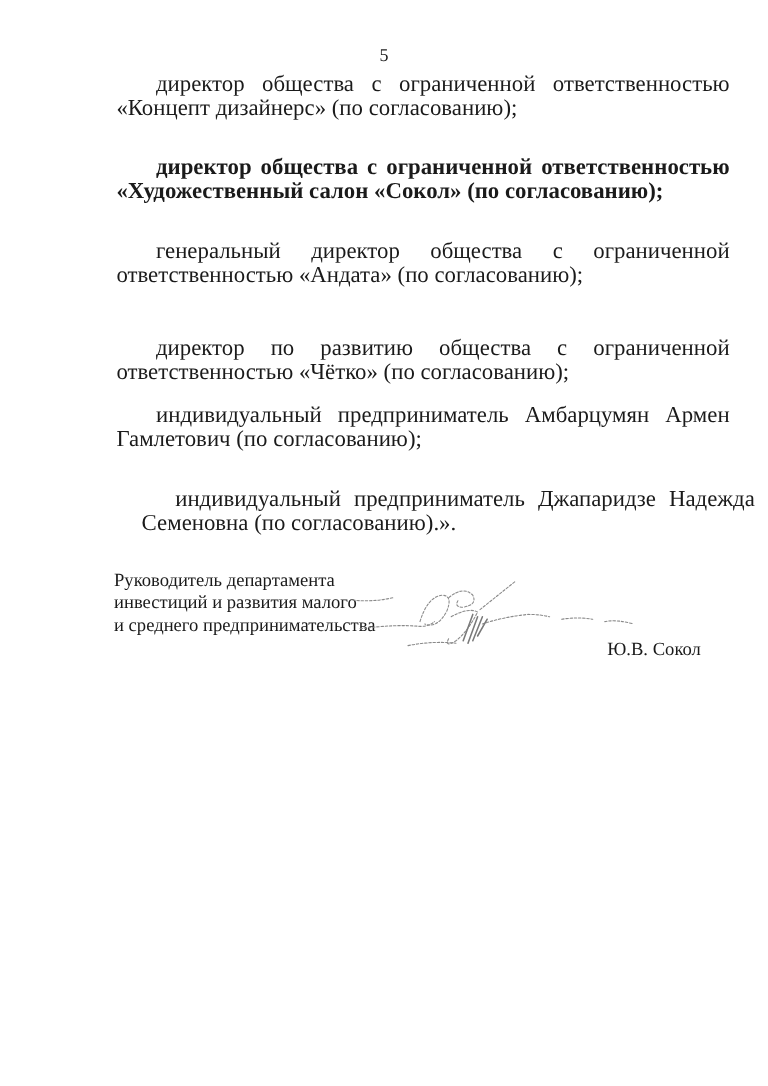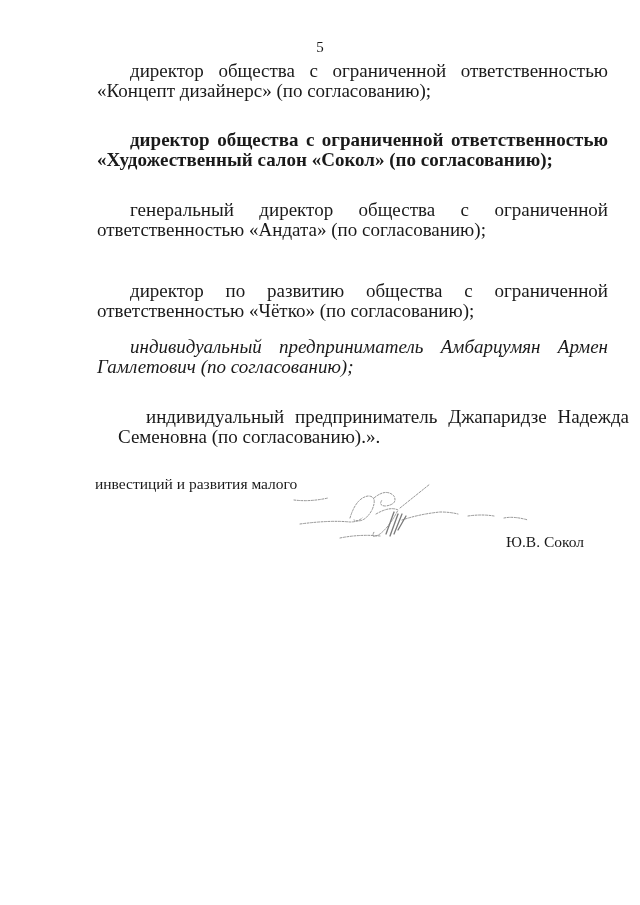--- a/index.html
+++ b/index.html
@@ -31,21 +31,21 @@
       font-size: 19px;
       line-height: 20px;
       text-align: justify;
       text-indent: 33px;
       margin: 0;
     }
     .p1 { top: 61px; }
     .p2 { top: 130px; font-weight: bold; }
     .p3 { top: 200px; font-family: Liberation Serif, serif; }
     .p4 { top: 268px; margin-top: 13px; }
-    .p5 { top: 337px; font-style: italic; }
+    .p5 { top: 337px; }
     .p6 { top: 407px; margin-left: 21px; }
     .p6 { text-indent: 28px; }
 
     .signature-block {
       position: absolute;
       left: 95px;
       top: 474px;
       font-size: 15.5px;
       line-height: 19px;
     }
@@ -81,21 +81,23 @@
 
   <p class="body-text p3">генеральный директор общества с ограниченной ответственностью «Андата» (по согласованию);</p>
 
   <p class="body-text p4">директор по развитию общества с ограниченной ответственностью «Чётко» (по согласованию);</p>
 
   <p class="body-text p5">индивидуальный предприниматель Амбарцумян Армен Гамлетович (по согласованию);</p>
 
   <p class="body-text p6">индивидуальный предприниматель Джапаридзе Надежда Семеновна (по согласованию).».</p>
 
   <div class="signature-block">
+    <div>Руководитель департамента</div>
     <div>инвестиций и развития малого</div>
+    <div>и среднего предпринимательства</div>
   </div>
 
   <svg class="signature-svg" viewBox="0 0 240 80" xmlns="http://www.w3.org/2000/svg">
     <g fill="none" stroke="#8a8a8a" stroke-width="0.9" stroke-linecap="round" stroke-dasharray="2 1.5">
       <path d="M4 22 Q20 24 38 20"></path>
       <path d="M10 46 Q40 42 60 44 Q68 44 72 40"></path>
       <path d="M60 40 Q66 20 78 18 Q88 18 82 32 Q74 46 64 42"></path>
       <path d="M84 20 Q96 10 104 18 Q108 26 96 28 Q88 28 92 22"></path>
       <path d="M86 36 Q100 28 108 32 Q100 48 90 56 Q80 62 84 54"></path>
       <path d="M110 30 L140 6"></path>

